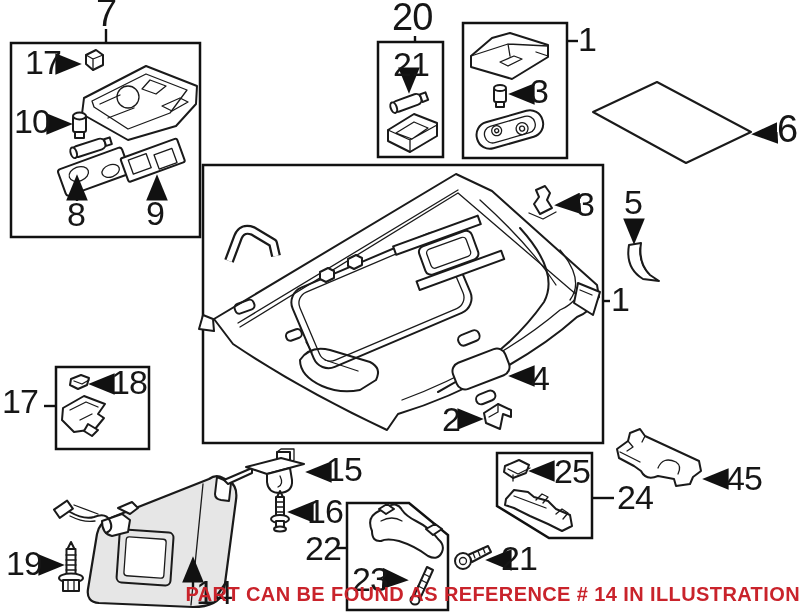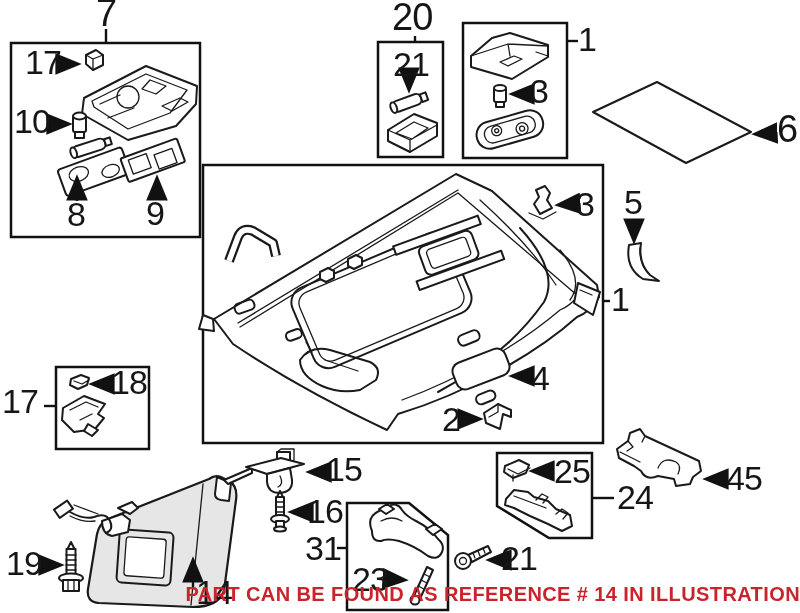--- a/index.html
+++ b/index.html
@@ -317,21 +317,21 @@
 <div class="lbl" style="left:576px;top:187px">3</div>
 <div class="lbl" style="left:624px;top:185px">5</div>
 <div class="lbl" style="left:531px;top:361px">4</div>
 <div class="lbl" style="left:442px;top:402px">2</div>
 <div class="lbl" style="left:2px;top:384px">17</div>
 <div class="lbl" style="left:111px;top:365px">18</div>
 <div class="lbl" style="left:326px;top:452px">15</div>
 <div class="lbl" style="left:307px;top:494px">16</div>
 <div class="lbl" style="left:6px;top:546px">19</div>
 <div class="lbl" style="left:196px;top:575px">14</div>
-<div class="lbl" style="left:305px;top:531px">31</div>
+<div class="lbl" style="left:305px;top:531px">22</div>
 <div class="lbl" style="left:352px;top:562px">23</div>
 <div class="lbl" style="left:617px;top:480px">24</div>
 <div class="lbl" style="left:554px;top:454px">25</div>
 <div class="lbl" style="left:726px;top:461px">45</div>
 <div class="lbl" style="left:501px;top:541px">21</div>
 
 <div class="notice">PART CAN BE FOUND AS REFERENCE # 14 IN ILLUSTRATION</div>
 
 </div>
 

